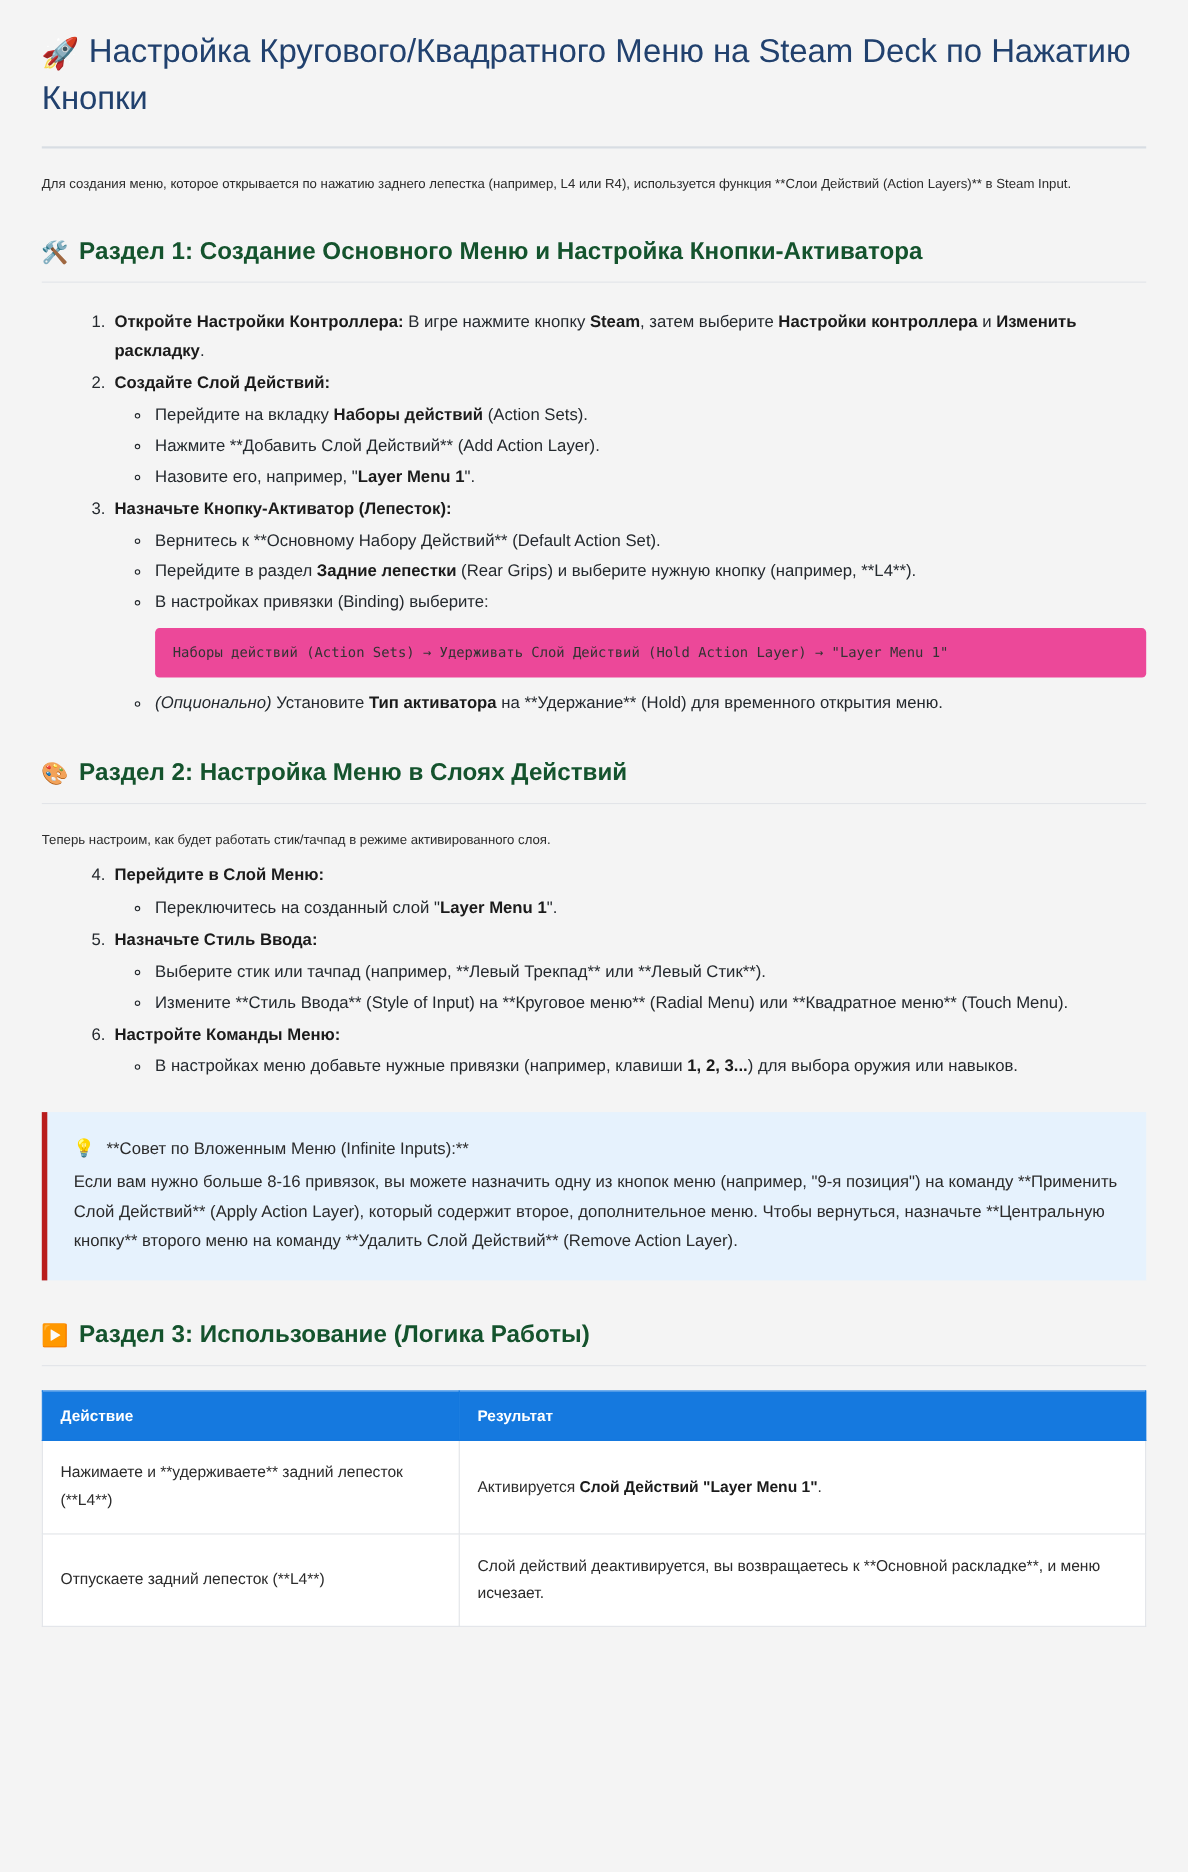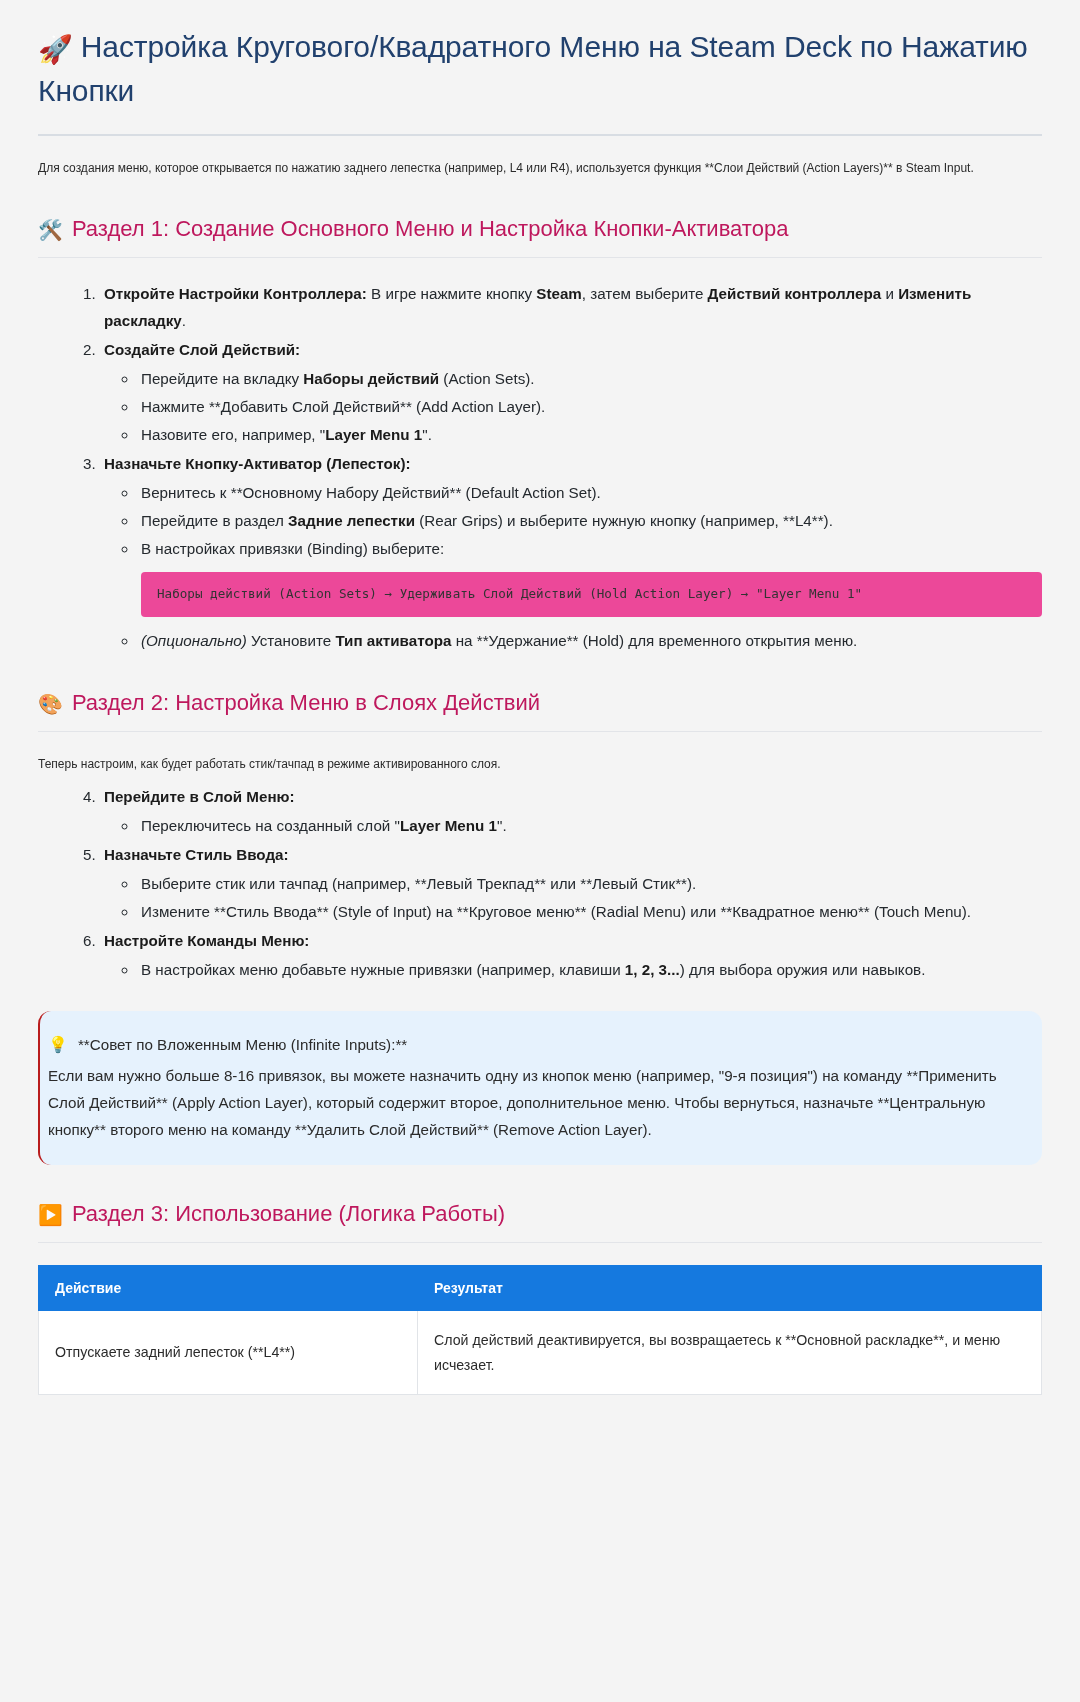--- a/index.html
+++ b/index.html
@@ -44,22 +44,22 @@
   p.body-text {
     font-size: 12px;
     line-height: 1.78;
     margin: 0 0 8px 0;
     color: #2b2b2b;
   }
 
   
   .section-head {
     font-size: 22px;
-    font-weight: normal;
-    color: #be185d;
+    font-weight: bold;
+    color: #14532d;
     margin: 34px 0 0 0;
     line-height: 1.4;
   }
   .section-head .emoji {
     font-size: 20px;
     margin-right: 9px;
     vertical-align: -1px;
   }
   .section-rule {
     border: 0;
@@ -102,27 +102,26 @@
     font-size: 12.6px;
     line-height: 1.5;
     color: #333333;
     overflow-x: auto;
     white-space: pre;
   }
 
   
   .callout {
     background: #e6f2fd;
-    border-left: 2px solid #b91c1c;
-    padding: 20px 24px 22px 8px;
+    border-left: 5px solid #b91c1c;
+    padding: 20px 24px 22px 24px;
     margin: 28px 0 0 0;
     font-size: 15.2px;
     line-height: 1.78;
     color: #2b2b2b;
-    border-radius: 13px;
   }
   .callout .tip-title {
     margin: 0 0 2px 0;
   }
   .callout .tip-title .emoji {
     margin-right: 10px;
     font-size: 16px;
   }
   .callout p { margin: 0; }
 
@@ -168,21 +167,21 @@
   </p>
 
   <h2 class="section-head">
     <span class="emoji">🛠️</span><span>Раздел 1: Создание Основного Меню и Настройка Кнопки-Активатора</span>
   </h2>
   <hr class="section-rule">
 
   <ol class="steps" start="1">
     <li>
       <span class="li-text">
-        <b>Откройте Настройки Контроллера:</b><span> В игре нажмите кнопку </span><b>Steam</b><span>, затем выберите </span><b>Действий контроллера</b><span> и </span><b>Изменить раскладку</b><span>.</span>
+        <b>Откройте Настройки Контроллера:</b><span> В игре нажмите кнопку </span><b>Steam</b><span>, затем выберите </span><b>Настройки контроллера</b><span> и </span><b>Изменить раскладку</b><span>.</span>
       </span>
     </li>
 
     <li>
       <b>Создайте Слой Действий:</b>
       <ul class="sub">
         <li><span>Перейдите на вкладку </span><b>Наборы действий</b><span> (Action Sets).</span></li>
         <li>Нажмите **Добавить Слой Действий** (Add Action Layer).</li>
         <li><span>Назовите его, например, "</span><b>Layer Menu 1</b><span>".</span></li>
       </ul>
@@ -245,19 +244,23 @@
 
   <table class="logic-table">
     <thead>
       <tr>
         <th class="col-action">Действие</th>
         <th>Результат</th>
       </tr>
     </thead>
     <tbody>
       <tr>
+        <td>Нажимаете и **удерживаете** задний лепесток (**L4**)</td>
+        <td><span>Активируется </span><b>Слой Действий "Layer Menu 1"</b><span>.</span></td>
+      </tr>
+      <tr>
         <td>Отпускаете задний лепесток (**L4**)</td>
         <td><span>Слой действий деактивируется, вы возвращаетесь к **Основной раскладке**, и меню исчезает.</span></td>
       </tr>
     </tbody>
   </table>
 
 </div>
 
 </body></html>

